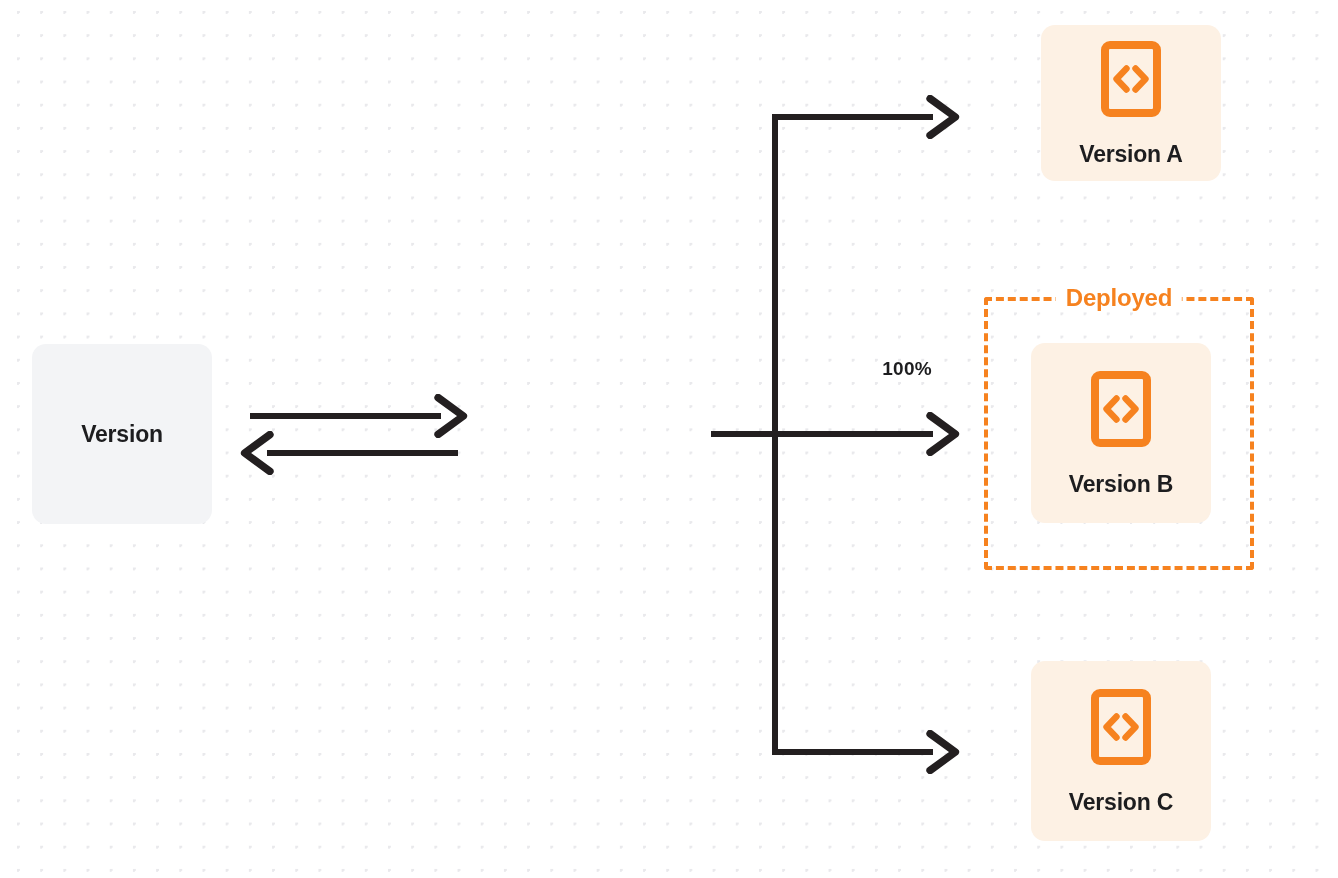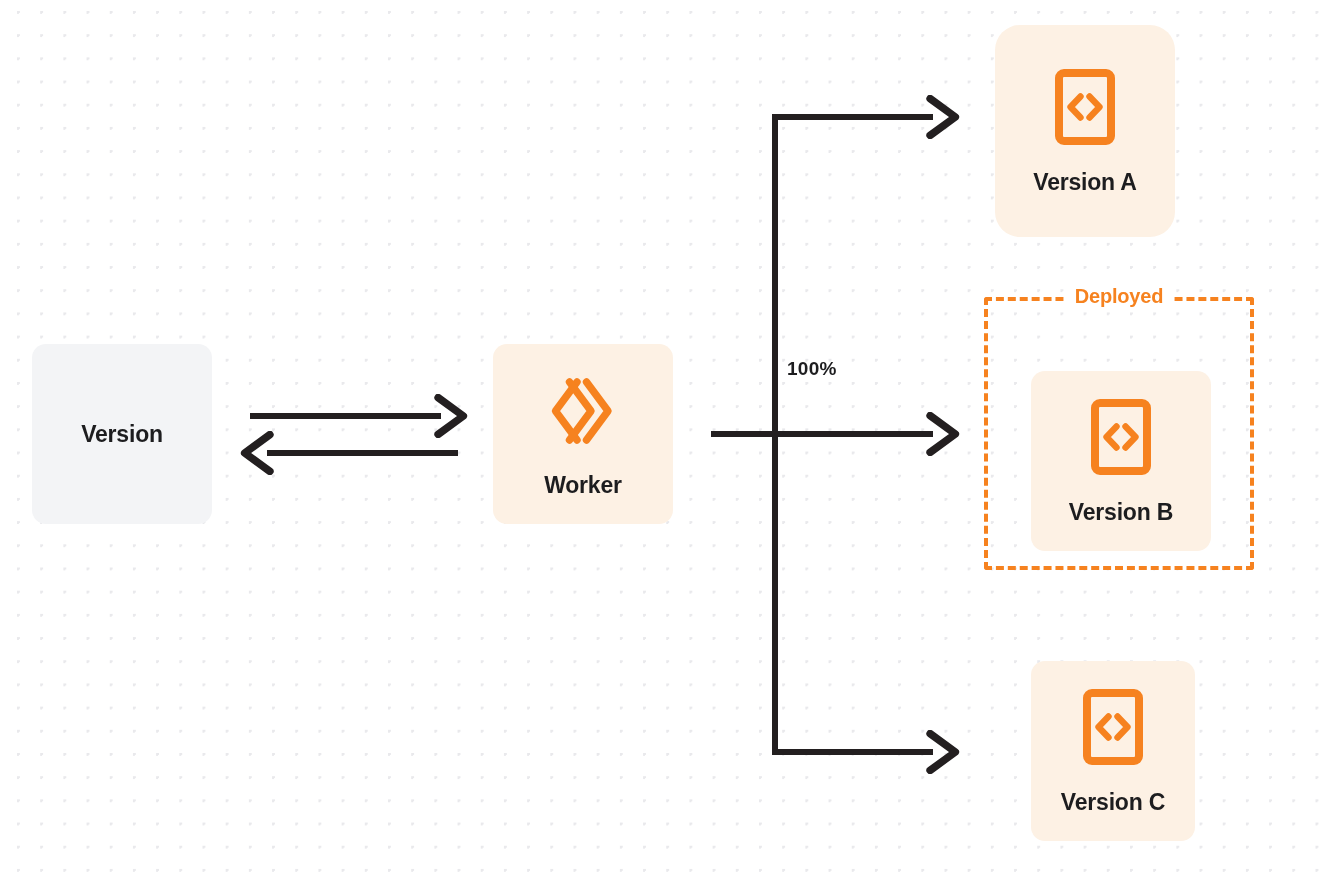--- a/index.html
+++ b/index.html
@@ -58,21 +58,21 @@
     box-sizing: border-box;
     z-index: 1;
   }
   .deploy-label {
     position: absolute;
     top: -15px;
     left: 50%;
     transform: translateX(-50%);
     background: #ffffff;
     padding: 0 10px;
-    font-size: 20px;
+    font-size: 24px;
     font-weight: 700;
     color: #f6821f;
     line-height: 1;
     letter-spacing: -0.2px;
     white-space: nowrap;
     z-index: 3;
   }
 
   
   .wires {
@@ -82,21 +82,21 @@
     width: 1338px;
     height: 878px;
     z-index: 2;
     pointer-events: none;
   }
 
   
   .traffic-label {
     position: absolute;
     z-index: 4;
-    text-align: left;
+    text-align: right;
     font-size: 19px;
     font-weight: 700;
     color: #1d1d1f;
     line-height: 1.75;
     letter-spacing: 0.3px;
     white-space: nowrap;
   }
   .traffic-label > span { display: block; }
 </style>
 </head>
@@ -139,60 +139,48 @@
   </svg>
 
   <div class="traffic-label" style="left:787px; top:352px; width:145px;">
     <span>100%</span>
   </div>
 
   <div class="node client" style="left:32px; top:344px; width:180px; height:180px;">
     <div class="node-label">Version</div>
   </div>
 
-  <div class="node tinted worker" style="left:493px; top:344px; width:180px; height:180px;">
-    <span class="glyph">
-      <svg width="78" height="78" viewBox="0 0 78 78" aria-hidden="true">
-        <g fill="none" stroke="#f6821f" stroke-width="7.4" stroke-linecap="round" stroke-linejoin="round">
-          <path d="M 33 10 L 11.5 39 L 33 68"></path>
-          <path d="M 42.5 10 L 64 39 L 42.5 68"></path>
-          <path d="M 25.5 10 L 47 39 L 25.5 68"></path>
-        </g>
-      </svg>
-    </span>
-    <div class="node-label">Worker</div>
-  </div>
 
-  <div class="node tinted version" style="left:995px; top:25px; width:180px; height:212px;border-radius:25px;">
+  <div class="node tinted version" style="left:1041px; top:25px; width:180px; height:156px;">
     <span class="glyph">
       <svg width="62" height="78" viewBox="0 0 62 78" aria-hidden="true">
         <rect x="5" y="5" width="52" height="68" rx="5" ry="5" fill="none" stroke="#f6821f" stroke-width="8"></rect>
         <path d="M 26.5 28.5 L 16.5 39 L 26.5 49.5" fill="none" stroke="#f6821f" stroke-width="6.4" stroke-linecap="round" stroke-linejoin="round"></path>
         <path d="M 35.5 28.5 L 45.5 39 L 35.5 49.5" fill="none" stroke="#f6821f" stroke-width="6.4" stroke-linecap="round" stroke-linejoin="round"></path>
       </svg>
     </span>
     <div class="node-label">Version A</div>
   </div>
 
   <div class="deploy-group" style="left:984px; top:297px; width:270px; height:273px;">
     <div class="deploy-label">Deployed</div>
   </div>
 
-  <div class="node tinted version" style="left:1031px; top:343px; width:180px; height:180px; z-index:3;margin-top:28px;">
+  <div class="node tinted version" style="left:1031px; top:343px; width:180px; height:180px; z-index:3;">
     <span class="glyph">
       <svg width="62" height="78" viewBox="0 0 62 78" aria-hidden="true">
         <rect x="5" y="5" width="52" height="68" rx="5" ry="5" fill="none" stroke="#f6821f" stroke-width="8"></rect>
         <path d="M 26.5 28.5 L 16.5 39 L 26.5 49.5" fill="none" stroke="#f6821f" stroke-width="6.4" stroke-linecap="round" stroke-linejoin="round"></path>
         <path d="M 35.5 28.5 L 45.5 39 L 35.5 49.5" fill="none" stroke="#f6821f" stroke-width="6.4" stroke-linecap="round" stroke-linejoin="round"></path>
       </svg>
     </span>
     <div class="node-label">Version B</div>
   </div>
 
-  <div class="node tinted version" style="left:1031px; top:661px; width:164px; height:180px;">
+  <div class="node tinted version" style="left:1031px; top:661px; width:180px; height:180px;">
     <span class="glyph">
       <svg width="62" height="78" viewBox="0 0 62 78" aria-hidden="true">
         <rect x="5" y="5" width="52" height="68" rx="5" ry="5" fill="none" stroke="#f6821f" stroke-width="8"></rect>
         <path d="M 26.5 28.5 L 16.5 39 L 26.5 49.5" fill="none" stroke="#f6821f" stroke-width="6.4" stroke-linecap="round" stroke-linejoin="round"></path>
         <path d="M 35.5 28.5 L 45.5 39 L 35.5 49.5" fill="none" stroke="#f6821f" stroke-width="6.4" stroke-linecap="round" stroke-linejoin="round"></path>
       </svg>
     </span>
     <div class="node-label">Version C</div>
   </div>
 

